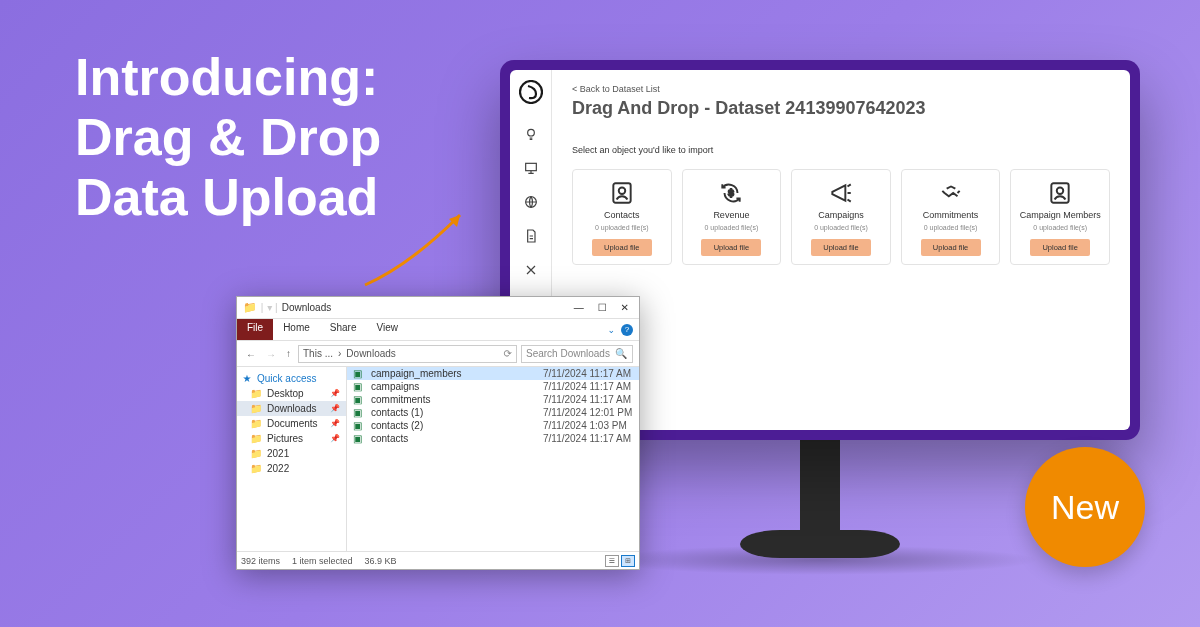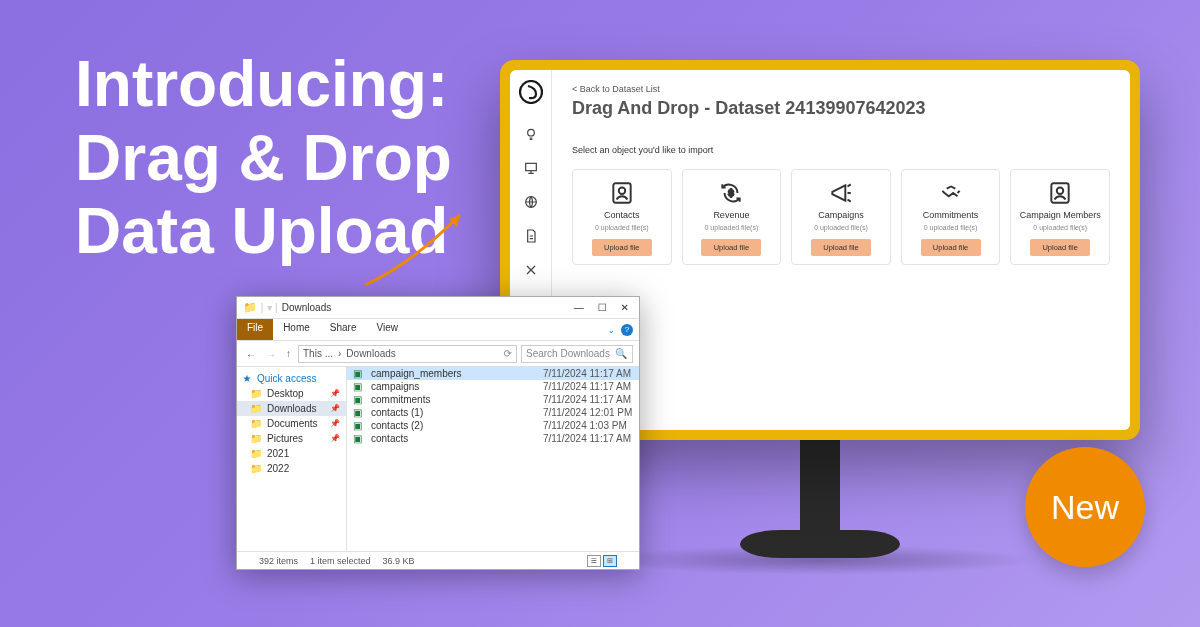--- a/index.html
+++ b/index.html
@@ -9,38 +9,38 @@
   background: linear-gradient(135deg, #8b6ee0 0%, #9b7de8 50%, #b29af0 100%);
   font-family: -apple-system, BlinkMacSystemFont, "Segoe UI", sans-serif;
   position: relative;
   overflow: hidden;
 }
 .headline {
   position: absolute;
   left: 75px;
   top: 48px;
   color: #fff;
-  font-size: 64px;
+  font-size: 52px;
   font-weight: 600;
   line-height: 1.15;
 }
 .arrow {
   position: absolute;
   left: 355px;
   top: 205px;
   width: 130px;
   height: 90px;
 }
 .monitor {
   position: absolute;
   left: 500px;
   top: 60px;
   width: 640px;
   height: 380px;
-  background: #eab308;
+  background: #4c1d95;
   border-radius: 14px;
   padding: 10px;
   box-shadow: 0 30px 60px rgba(0,0,0,0.35);
 }
 .monitor-stand {
   position: absolute;
   left: 770px;
   top: 435px;
   width: 100px;
   height: 135px;
@@ -190,21 +190,21 @@
   align-items: stretch;
   border-bottom: 1px solid #e0e0e0;
   font-size: 10px;
 }
 .ex-tab {
   padding: 3px 10px;
   color: #333;
   cursor: pointer;
 }
 .ex-tab.file {
-  background: #a16207;
+  background: #7f1d1d;
   color: #fff;
 }
 .ex-tabs-right { margin-left: auto; display: flex; align-items: center; gap: 6px; padding-right: 6px; }
 .help-ic { width: 12px; height: 12px; background: #1979ca; color: #fff; border-radius: 50%; display: flex; align-items: center; justify-content: center; font-size: 8px; }
 .ex-addr {
   height: 26px;
   display: flex;
   align-items: center;
   gap: 4px;
   padding: 0 6px;
@@ -275,21 +275,21 @@
 }
 .ex-row.sel { background: #cce5ff; }
 .ex-row .ic { width: 14px; color: #1a7a3e; font-size: 10px; margin-right: 4px; }
 .ex-row .c1 { flex: 1; }
 .ex-row .c2 { width: 90px; color: #555; }
 .ex-status {
   height: 18px;
   border-top: 1px solid #e0e0e0;
   display: flex;
   align-items: center;
-  padding: 0 22px;
+  padding: 0 4px;
   font-size: 9px;
   color: #555;
   gap: 12px;
 }
 .ex-status .right { margin-left: auto; display: flex; gap: 2px; }
 .view-ic { width: 14px; height: 12px; border: 1px solid #999; font-size: 7px; display: flex; align-items: center; justify-content: center; }
 .view-ic.active { background: #cce5ff; border-color: #1979ca; }
 .badge {
   position: absolute;
   right: 55px;

